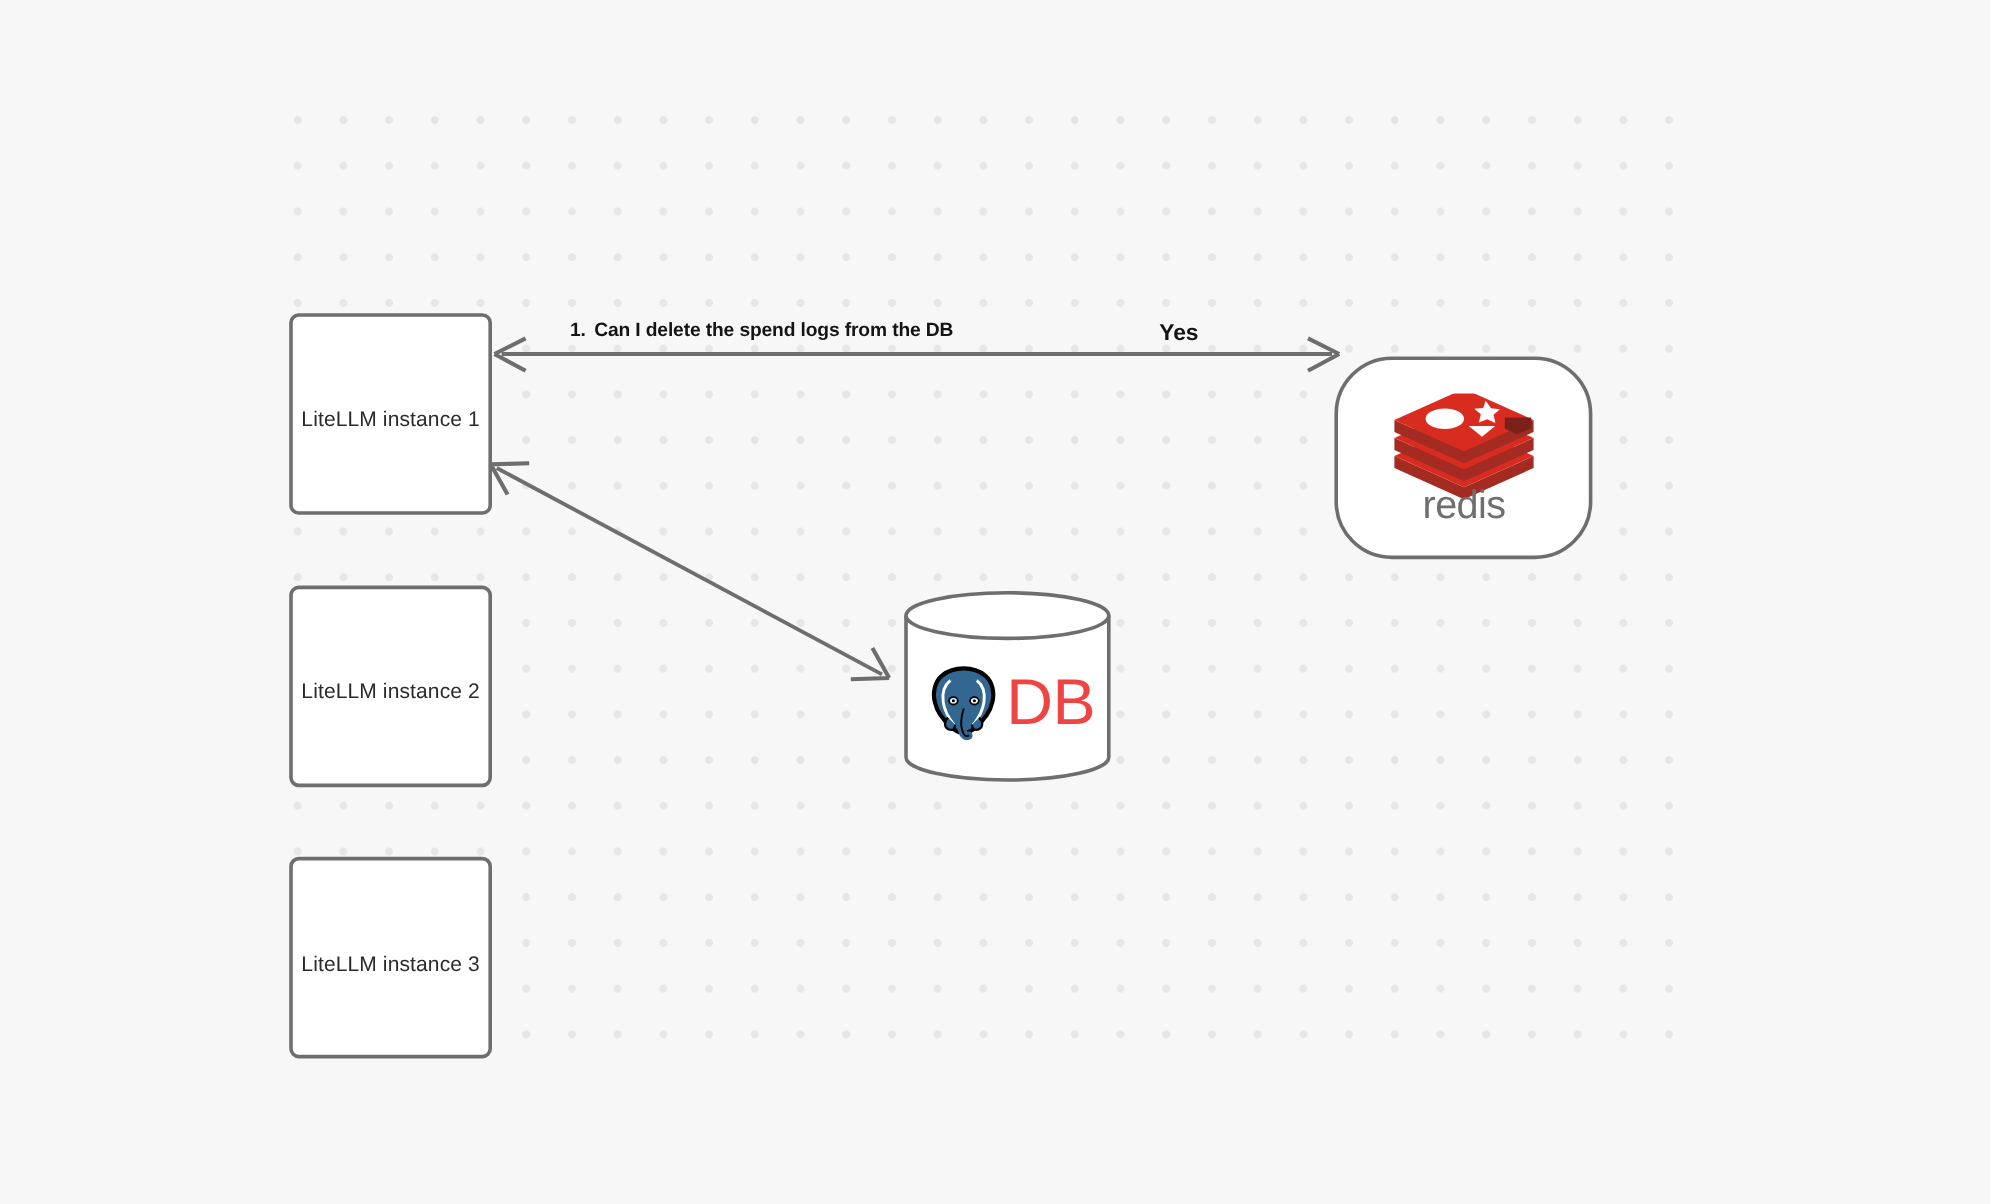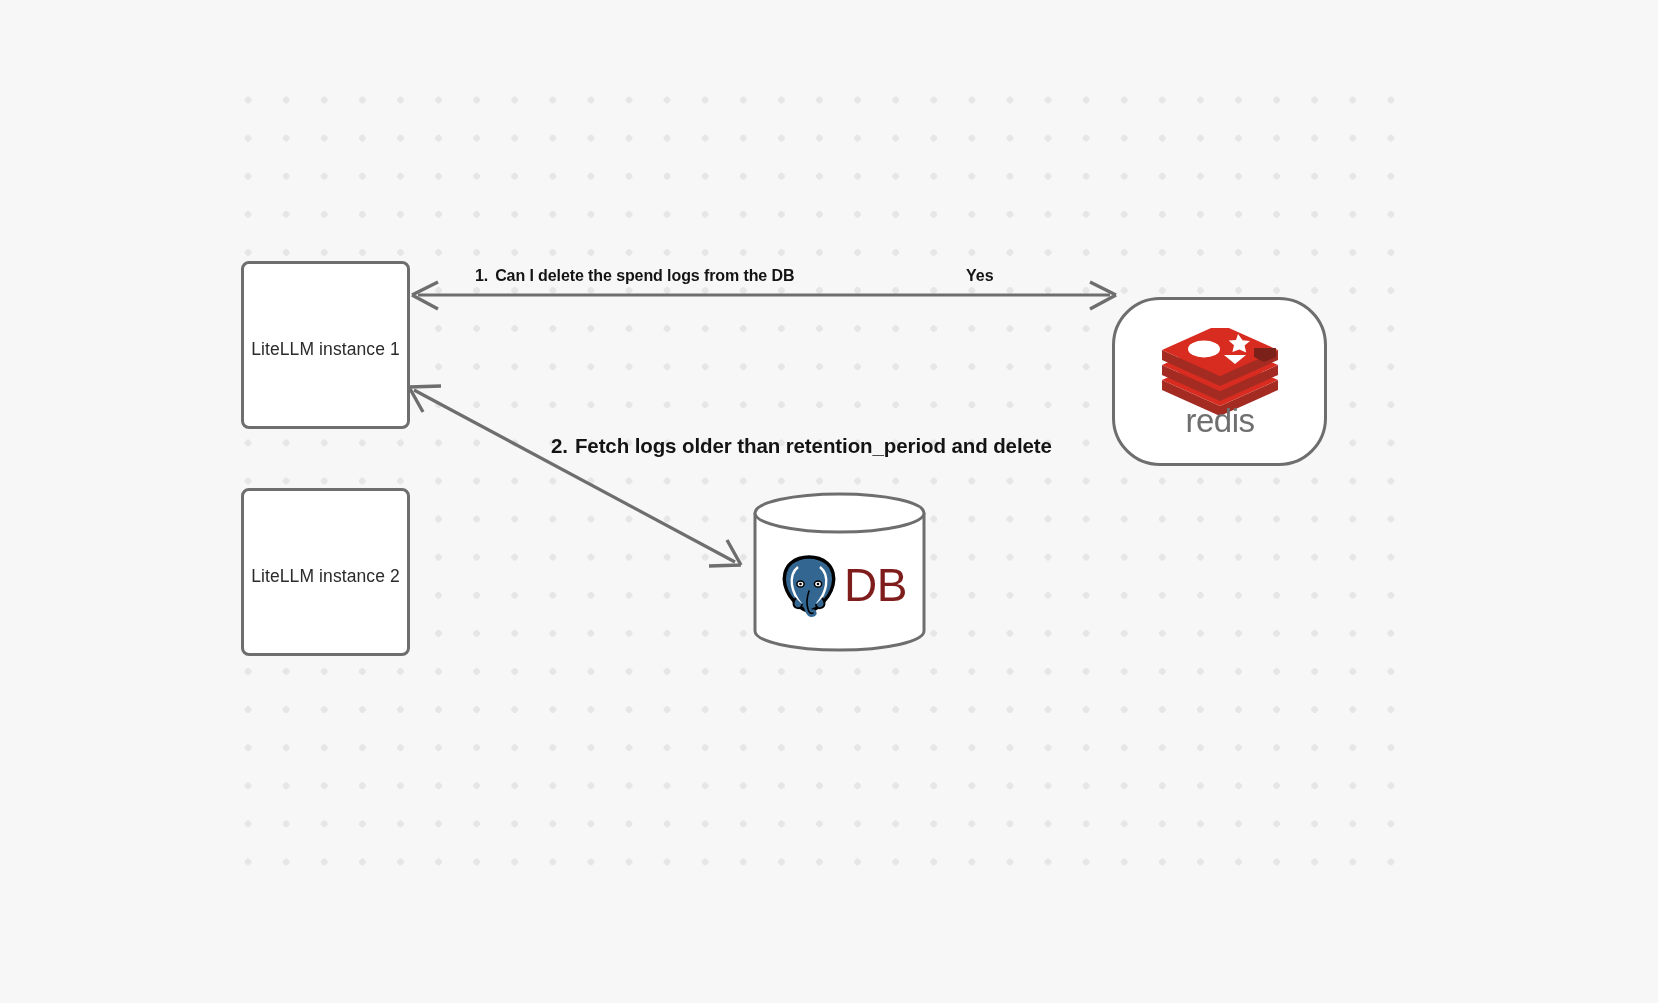--- a/index.html
+++ b/index.html
@@ -99,22 +99,22 @@
     left: 10px;
     top: 56px;
     width: 158px;
     height: 74px;
     display: flex;
     align-items: center;
     justify-content: center;
   }
   #db-elephant { width: 68px; height: 68px; flex: 0 0 auto; }
   #db-text {
-    font-size: 46px;
-    color: #7f1d1d;
+    font-size: 54px;
+    color: #ef4444;
     font-family: "Liberation Sans", sans-serif;
     letter-spacing: -0.5px;
     margin-left: 1px;
     line-height: 1;
   }
 
   
   .edge-label {
     position: absolute;
     font-weight: bold;
@@ -125,21 +125,21 @@
   #edge-label-1 {
     left: 475px;
     top: 267px;
     font-size: 16px;
     letter-spacing: -0.1px;
   }
   #edge-label-1 .seq { margin-right: 7px; }
   #edge-label-yes {
     left: 966px;
     top: 267px;
-    font-size: 16px;
+    font-size: 19px;
   }
   #edge-label-2 {
     left: 551px;
     top: 434px;
     font-size: 20.5px;
     letter-spacing: -0.1px;
   }
   #edge-label-2 .seq { margin-right: 7px; }
 </style>
 </head>
@@ -170,20 +170,23 @@
   </svg>
 
   <div class="node-box" id="node-litellm-1">
     <div class="node-box-label">LiteLLM instance 1</div>
   </div>
 
   <div class="node-box" id="node-litellm-2">
     <div class="node-box-label">LiteLLM instance 2</div>
   </div>
 
+  <div class="node-box" id="node-litellm-3">
+    <div class="node-box-label">LiteLLM instance 3</div>
+  </div>
 
   <div id="node-redis">
     <svg id="redis-logo" viewBox="0 0 132 108" xmlns="http://www.w3.org/2000/svg">
 
       <g>
         <path d="M8 52 L66 78 L124 52 L124 62 L66 88 L8 62 Z" fill="#a32b21"></path>
         <path d="M8 52 L66 26 L124 52 L66 78 Z" fill="#d82c20"></path>
       </g>
 
       <g>
@@ -231,17 +234,14 @@
       <span id="db-text">DB</span>
     </div>
   </div>
 
   <div class="edge-label" id="edge-label-1">
     <span class="seq">1.</span><span>Can I delete the spend logs from the DB</span>
   </div>
 
   <div class="edge-label" id="edge-label-yes">Yes</div>
 
-  <div class="edge-label" id="edge-label-2">
-    <span class="seq">2.</span><span>Fetch logs older than retention_period and delete</span>
-  </div>
 
 </div>
 
 </body></html>

